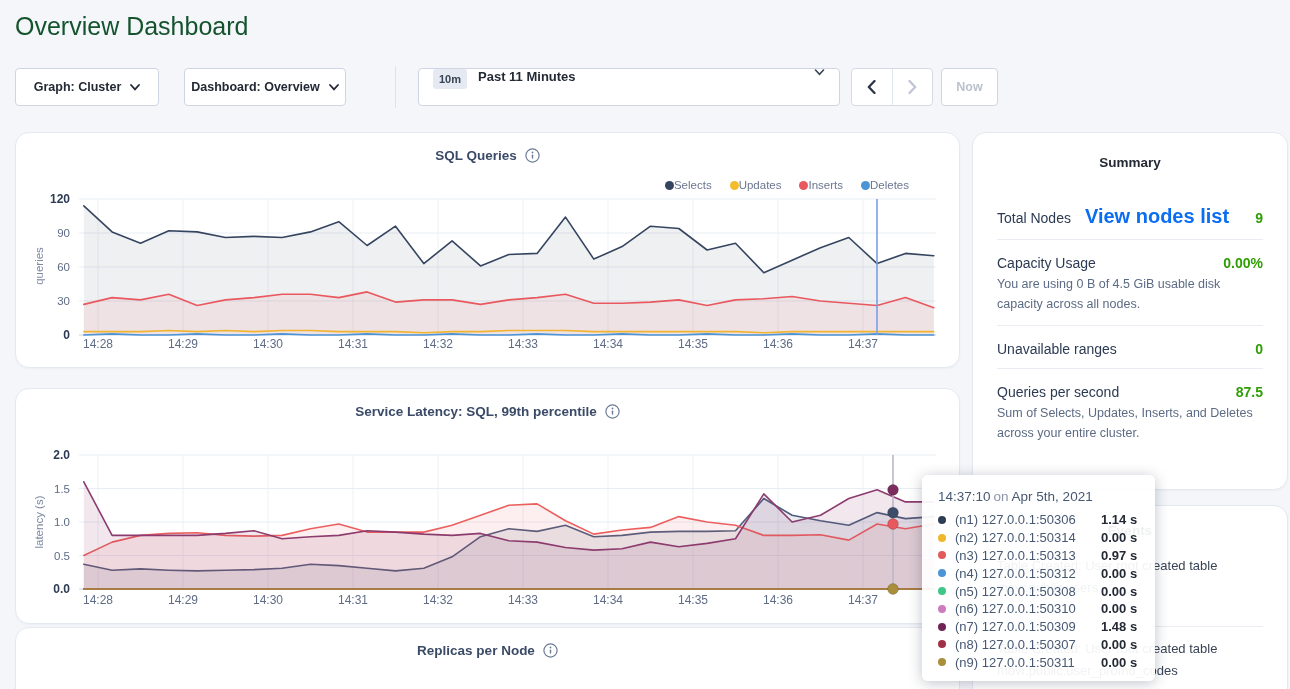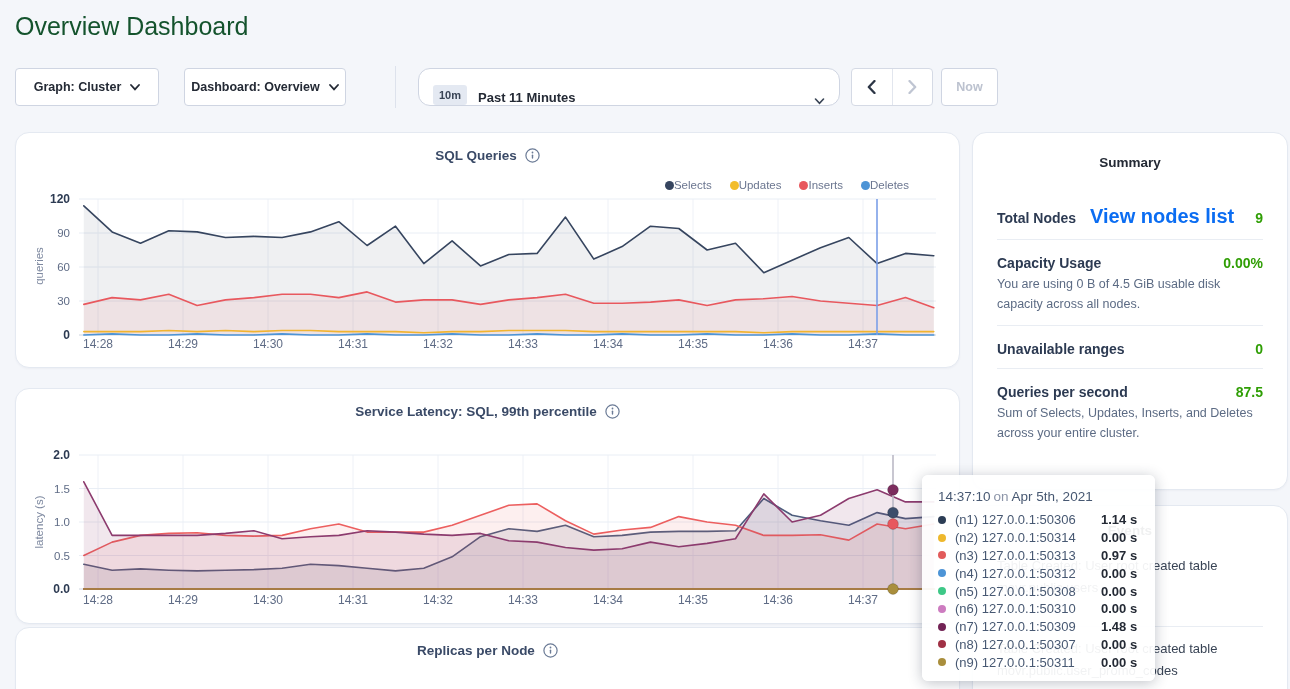--- a/index.html
+++ b/index.html
@@ -8,21 +8,21 @@
   .page-title{position:absolute;left:15px;top:12px;font-size:25px;font-weight:500;color:#14532d;}
 
   
   .dd,.now-btn{position:absolute;top:68px;height:38px;background:#fff;border:1px solid #cfd5e2;
        border-radius:4px;display:flex;align-items:center;justify-content:center;gap:9px;
        font-family:inherit;font-size:12.5px;font-weight:700;color:#242a35;cursor:pointer;box-sizing:border-box;}
   #graph-dd{left:15px;width:144px;}
   #dash-dd{left:184px;width:162px;}
   .vdiv{position:absolute;left:395px;top:66px;width:1px;height:42px;background:#dde2ec;}
   #timebox{left:418px;width:422px;justify-content:flex-start;padding:0 14px;position:absolute;top:68px;height:38px;
-       background:#fff;border:1px solid #cfd5e2;border-radius:12px;display:flex;align-items:flex-end;cursor:pointer;box-sizing:border-box;}
+       background:#fff;border:1px solid #cfd5e2;border-radius:4px;display:flex;align-items:flex-start;cursor:pointer;box-sizing:border-box;}
   .badge{background:#e4e9f2;border-radius:3px;font-size:11px;font-weight:700;color:#394455;padding:4px 6px;}
   .range-label{font-size:13px;font-weight:700;color:#242a35;margin-left:11px;}
   #timebox .chev{position:absolute;right:14px;}
   .pager{position:absolute;left:851px;top:68px;width:82px;height:38px;background:#fff;border:1px solid #d5dae5;
        border-radius:4px;display:flex;box-sizing:border-box;}
   .pager button{flex:1;border:none;background:none;cursor:pointer;display:flex;align-items:center;justify-content:center;padding:0;}
   .pager button:first-child{border-right:1px solid #e2e6ee;}
   .now-btn{left:941px;width:57px;color:#bcc2cf;cursor:default;}
 
   
@@ -43,21 +43,21 @@
        transform:rotate(-90deg);}
   svg.plot{position:absolute;left:0;top:0;}
   svg text{font-family:"Liberation Sans",sans-serif;}
 
   
   .summary-title{text-align:center;font-size:13.5px;font-weight:700;color:#242a35;margin-top:22px;}
   .srows{position:absolute;top:57px;left:24px;right:24px;}
   .srow{padding:15px 0 11px 0;border-bottom:1px solid #e9edf3;}
   .srow:last-child{border-bottom:none;}
   .srow-head{display:flex;align-items:baseline;}
-  .s-label{font-size:14px;font-weight:700;color:#2c3a52;}
+  .s-label{font-size:14px;font-weight:400;color:#2c3a52;}
   .s-link{font-size:20px;font-weight:700;color:#0b6df2;margin-left:14px;cursor:pointer;text-decoration:none;}
   .s-value{margin-left:auto;font-size:14px;font-weight:700;color:#2f9e04;}
   .s-desc{margin-top:4px;font-size:12.5px;color:#5c6b84;line-height:19.5px;}
 
   
   .events-title{margin-top:17px;text-align:center;font-size:13.5px;font-weight:700;color:#242a35;}
   .event-row{position:absolute;left:24px;right:20px;font-size:13px;color:#394455;line-height:22px;}
   #event-row-0{top:49px;}
   #event-row-1{top:132px;}
   .events-divider{position:absolute;top:120px;left:24px;right:24px;height:1px;background:#e9edf3;}

